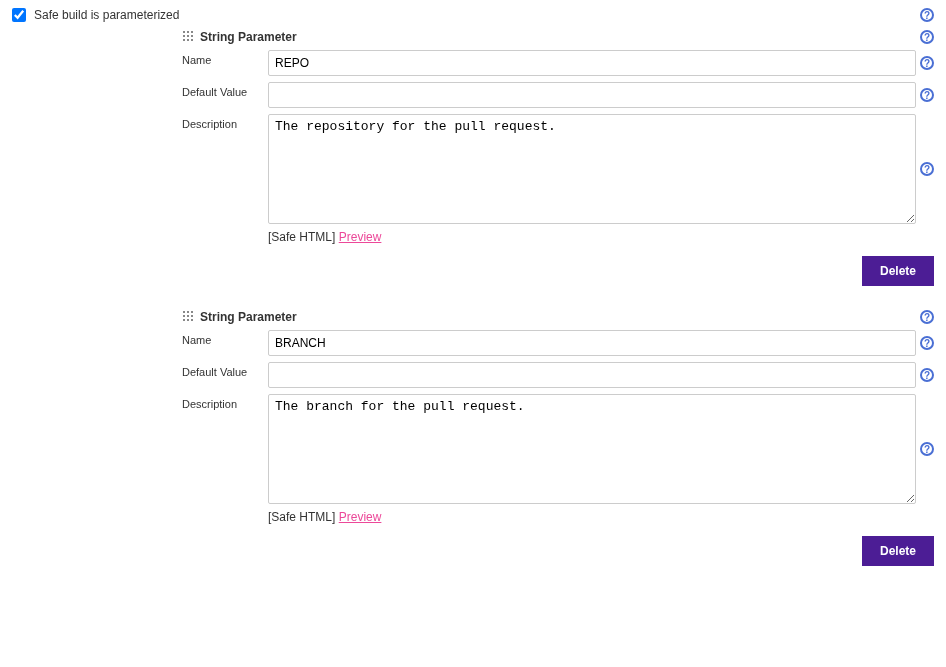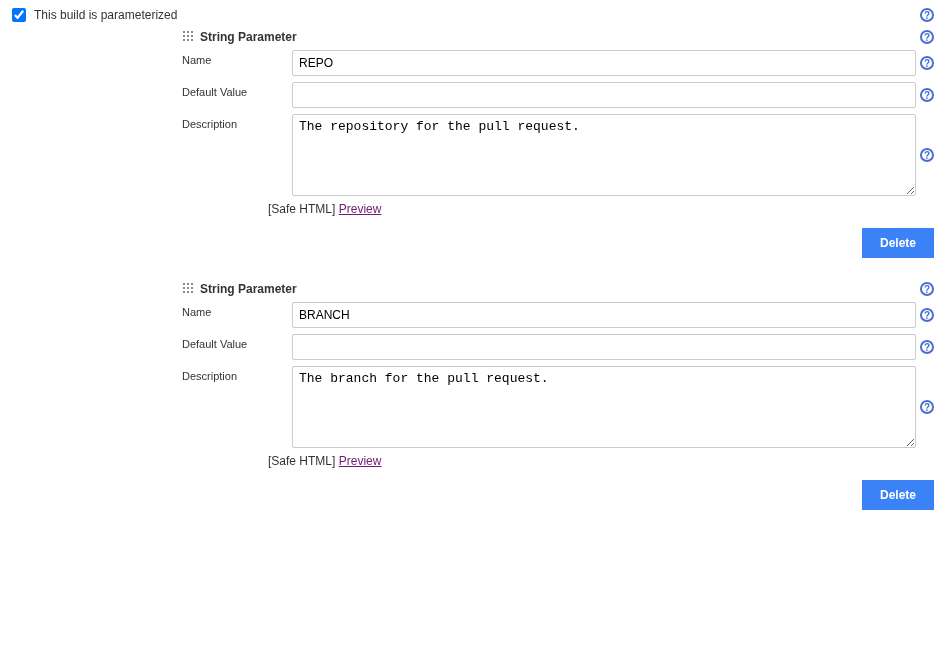--- a/index.html
+++ b/index.html
@@ -76,77 +76,76 @@
     width: 86px;
     flex-shrink: 0;
     padding-top: 4px;
     font-size: 11px;
   }
   .field-input-wrap {
     flex: 1;
     display: flex;
     align-items: center;
     gap: 4px;
-    margin-left: 24px;
   }
   .field-input-wrap.ta {
     align-items: center;
   }
   input[type="text"] {
     flex: 1;
     height: 26px;
     border: 1px solid #ccc;
     border-radius: 2px;
     padding: 0 6px;
     font-size: 12px;
     font-family: Arial, Helvetica, sans-serif;
   }
   textarea {
     flex: 1;
-    height: 82px;
+    height: 110px;
     border: 1px solid #ccc;
     border-radius: 2px;
     padding: 4px 6px;
     font-family: "Courier New", monospace;
     font-size: 13px;
     resize: vertical;
   }
   .hint-row {
     margin-left: 86px;
     font-size: 12px;
     margin-top: 2px;
     margin-bottom: 10px;
   }
   .hint-row a {
-    color: #701a75;
+    color: #ec4899;
     text-decoration: underline;
     text-align: right;
   }
   .delete-row {
     display: flex;
     justify-content: flex-end;
     margin-top: 12px;
   }
   .delete-btn {
-    background: #3b82f6;
+    background: #4c1d95;
     color: #fff;
     border: none;
     padding: 8px 18px;
     font-size: 12px;
     font-weight: bold;
     cursor: pointer;
   }
 </style>
 </head>
 <body>
 
 <div class="top-row">
   <div class="top-left">
     <input type="checkbox" checked="" style="">
-    <span>This build is parameterized</span>
+    <span>Safe build is parameterized</span>
   </div>
   <span class="help-icon">?</span>
 </div>
 
 <div class="param-block">
   <div class="param-header">
     <div class="param-header-left">
       <span class="drag-handle"></span>
       <span class="param-title">String Parameter</span>
     </div>

